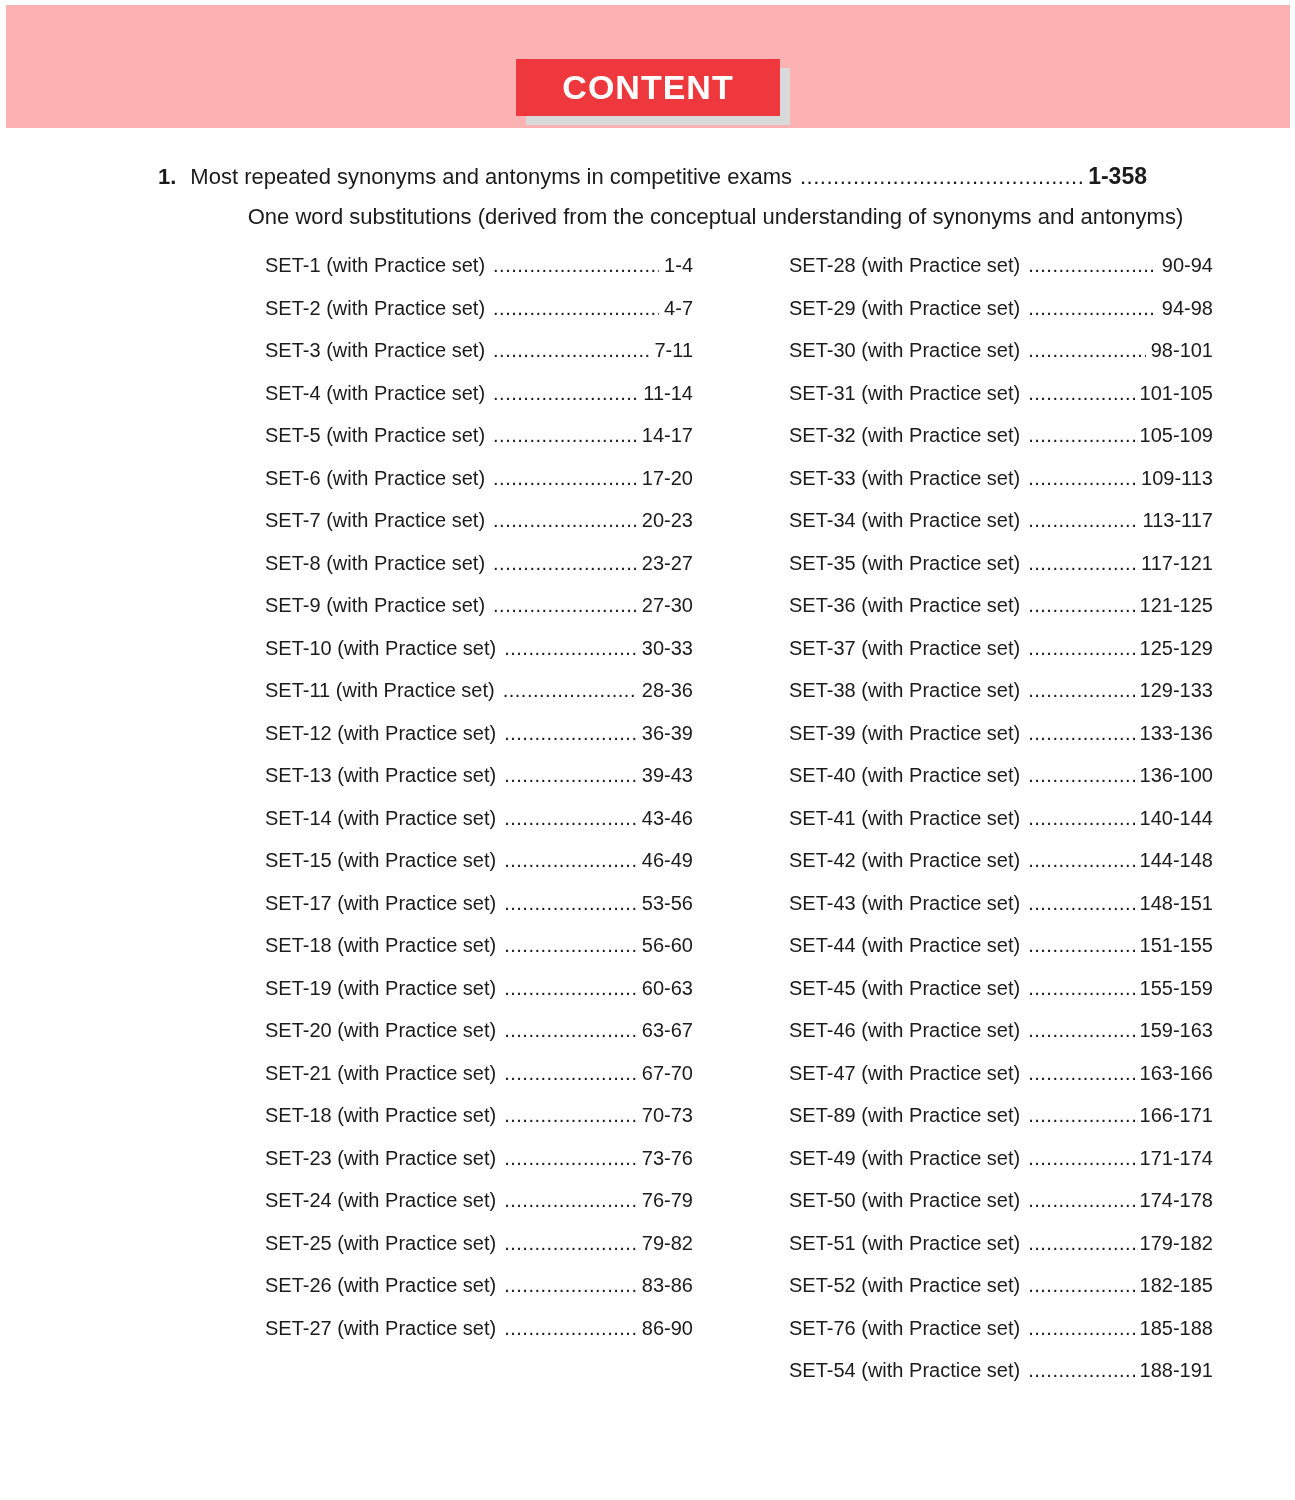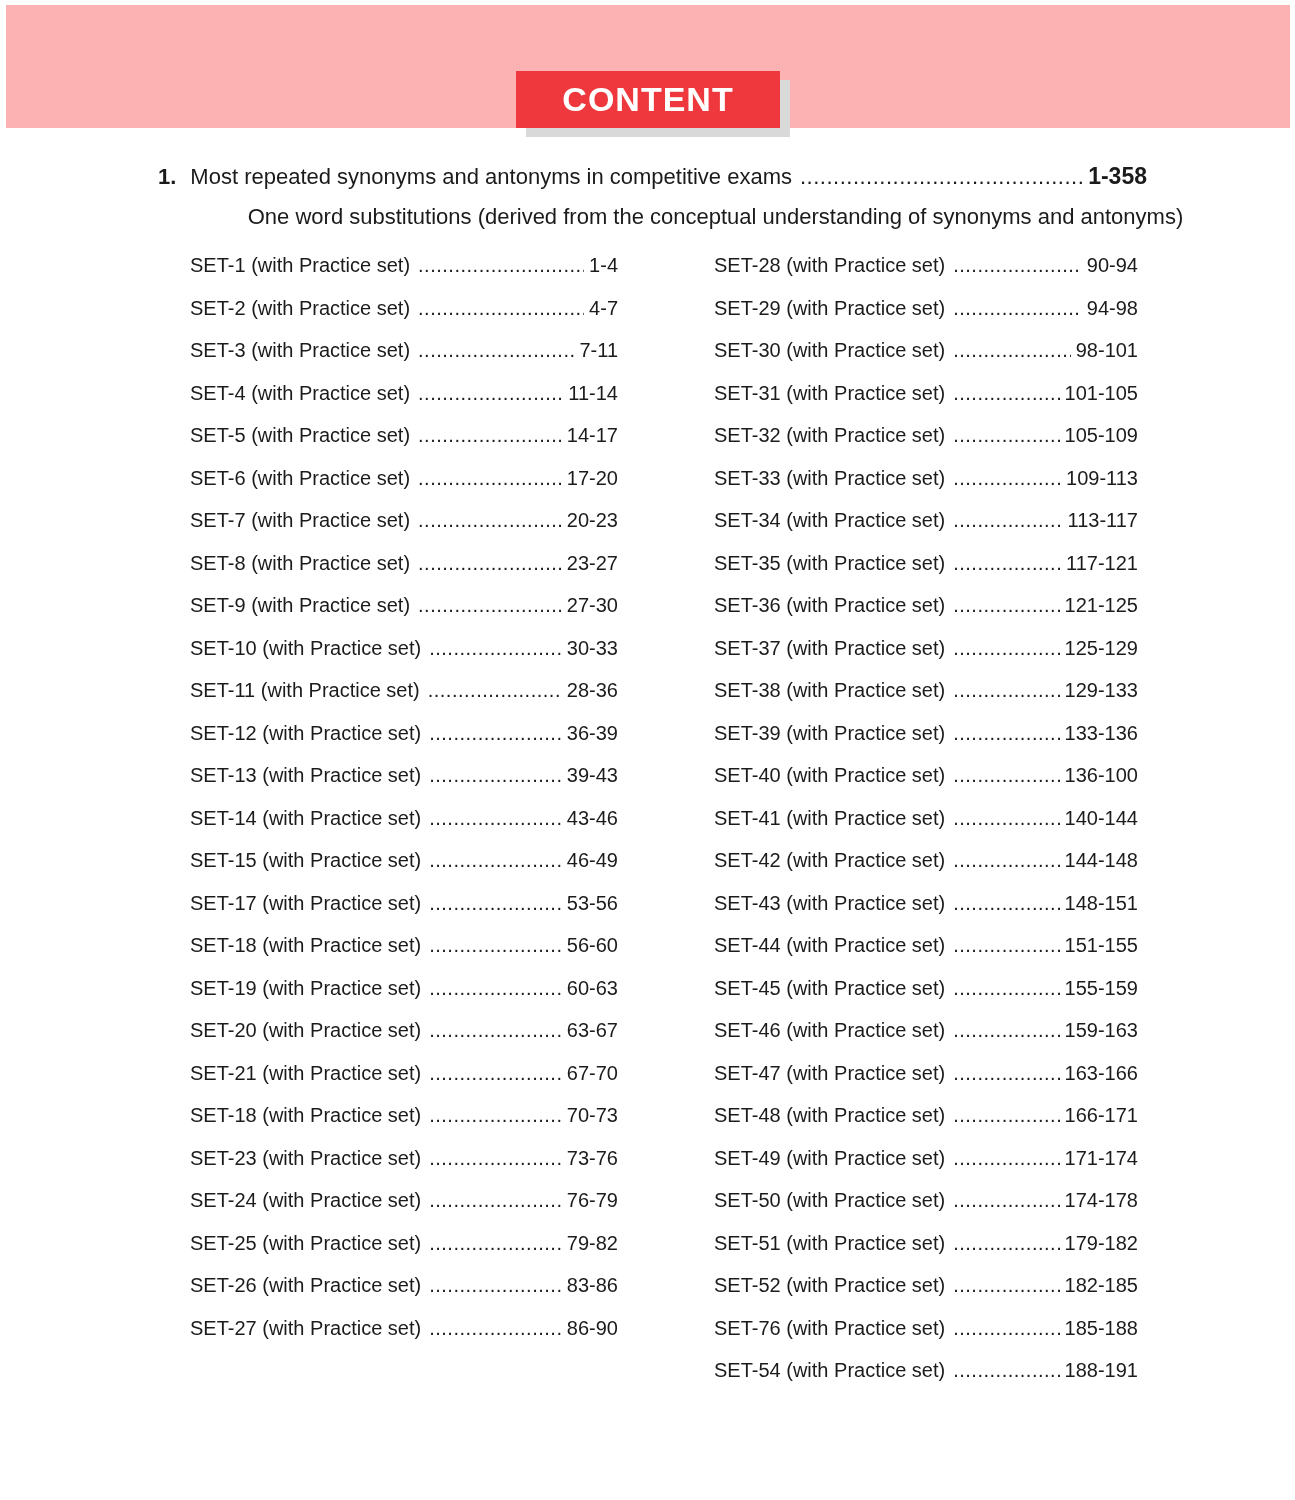--- a/index.html
+++ b/index.html
@@ -13,21 +13,21 @@
   }
 
   
   .banner {
     margin: 5px 5px 0 6px;
     height: 123px;
     background: #fcb1b2;
   }
   .content-box {
     position: relative;
-    top: 66px;
+    top: 54px;
     width: 264px; height: 57px;
     margin: 0 auto;
     background: #ee383d;
     box-shadow: 10px 9px 0 #d9d9d9;
     display: flex; align-items: center; justify-content: center;
   }
   .content-box .title-text {
     color: #ffffff;
     font-weight: bold;
     font-size: 34px;
@@ -49,20 +49,21 @@
     margin: 16px 60px 0 196px;
     font-size: 22px;
     line-height: 24px;
     text-align: center;
   }
 
   
   .columns {
     display: flex;
     margin: 25px 7px 0 190px;
+    justify-content: center;
   }
   .col { width: 428px; }
   .col + .col { margin-left: 96px; width: 424px; }
 
   .toc-row {
     display: flex; align-items: baseline;
     font-size: 20px;
     line-height: 22px;
     margin-bottom: 20.5px;
     white-space: nowrap;
@@ -331,21 +332,21 @@
       <span class="label">SET-46 (with Practice set)</span>
       <span class="leader"></span>
       <span class="pages">159-163</span>
     </div>
       <div class="toc-row">
       <span class="label">SET-47 (with Practice set)</span>
       <span class="leader"></span>
       <span class="pages">163-166</span>
     </div>
       <div class="toc-row">
-      <span class="label">SET-48 (with Practice set)</span>
+      <span class="label">SET-89 (with Practice set)</span>
       <span class="leader"></span>
       <span class="pages">166-171</span>
     </div>
       <div class="toc-row">
       <span class="label">SET-49 (with Practice set)</span>
       <span class="leader"></span>
       <span class="pages">171-174</span>
     </div>
       <div class="toc-row">
       <span class="label">SET-50 (with Practice set)</span>

